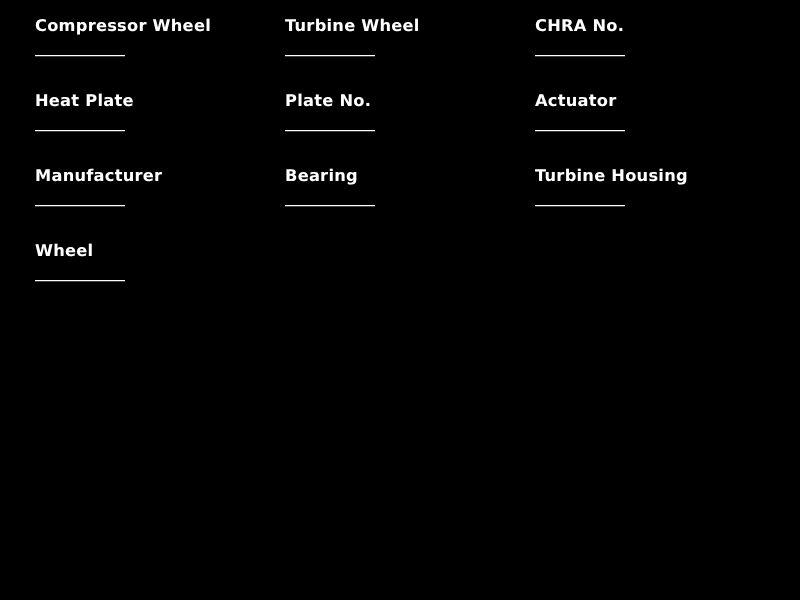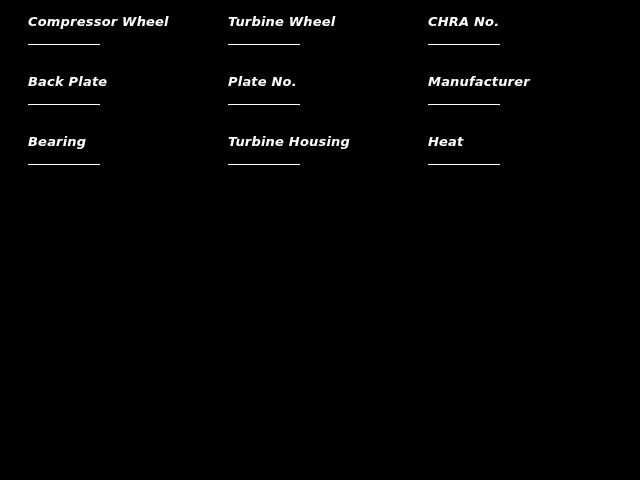--- a/index.html
+++ b/index.html
@@ -25,21 +25,20 @@
     position: absolute;
     left: 28px;
     top: 14px;
     width: 600px;
     display: grid;
     grid-template-columns: 200px 200px 200px;
     grid-auto-rows: 60px;
   }
   .field {
     position: relative;
-    font-style: italic;
   }
   .field-label {
     display: block;
     color: #ffffff;
     font-size: 13px;
     font-weight: bold;
     line-height: 16px;
     letter-spacing: 0.2px;
     white-space: nowrap;
   }
@@ -69,45 +68,49 @@
       <span class="field-underline"></span>
     </div>
 
     <div class="field">
       <span class="field-label">CHRA No.</span>
       <span class="field-underline"></span>
     </div>
 
 
     <div class="field">
-      <span class="field-label">Back Plate</span>
+      <span class="field-label">Heat Plate</span>
       <span class="field-underline"></span>
     </div>
 
     <div class="field">
       <span class="field-label">Plate No.</span>
       <span class="field-underline"></span>
     </div>
 
 
+    <div class="field">
+      <span class="field-label">Actuator</span>
+      <span class="field-underline"></span>
+    </div>
 
     <div class="field">
       <span class="field-label">Manufacturer</span>
       <span class="field-underline"></span>
     </div>
 
     <div class="field">
       <span class="field-label">Bearing</span>
       <span class="field-underline"></span>
     </div>
 
     <div class="field">
       <span class="field-label">Turbine Housing</span>
       <span class="field-underline"></span>
     </div>
 
     <div class="field">
-      <span class="field-label">Heat</span>
+      <span class="field-label">Wheel</span>
       <span class="field-underline"></span>
     </div>
 
   </div>
 </div>
 
 </body></html>

